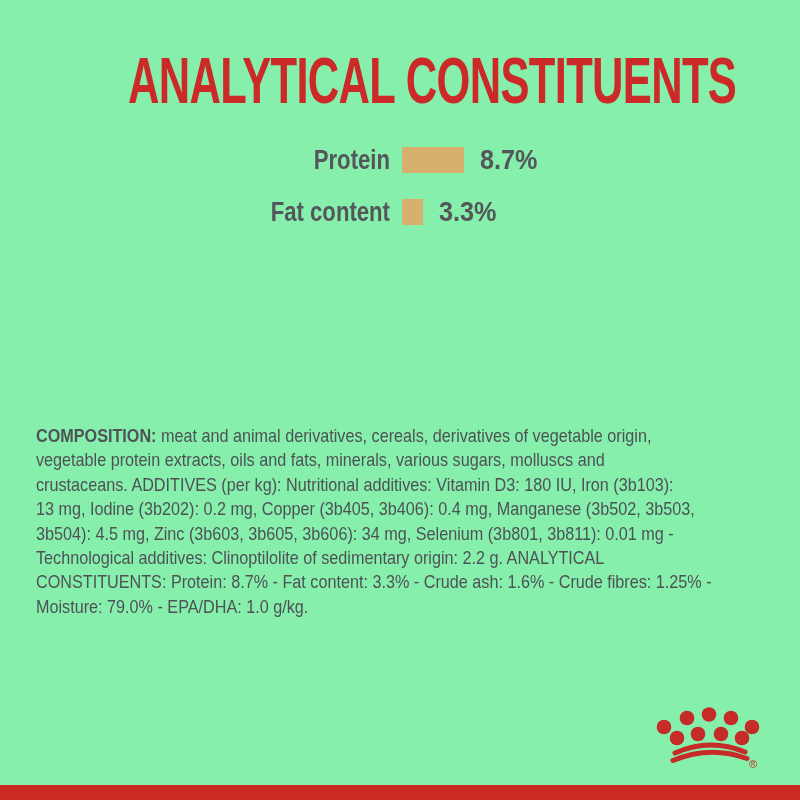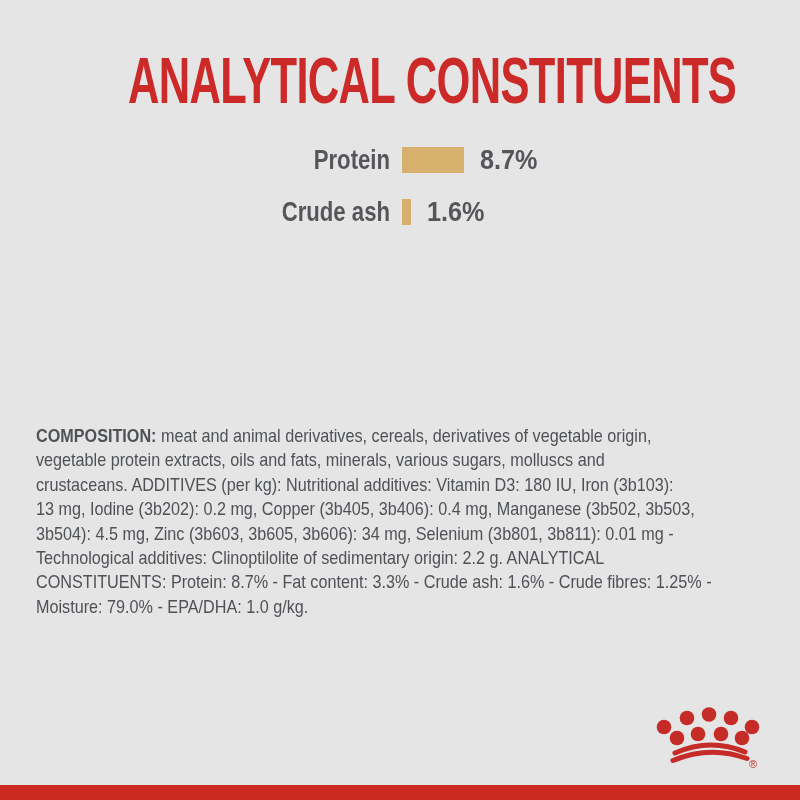--- a/index.html
+++ b/index.html
@@ -1,17 +1,17 @@
 <!DOCTYPE html>
 <html style="--accent_red: #cc2a28; --crown_red: #c52b27; --footer_red: #cb2a20; --bar_tan: #d6b06c; --text_gray: #54565a; --body_gray: #4e5156;"><head>
 <meta charset="utf-8">
 <style>
   html,body{margin:0;padding:0;background:#fff;}
   .canvas{
-    position:relative;width:800px;height:800px;background:#e5e5e5;overflow:hidden;
+    position:relative;width:800px;height:800px;background:#86efac;overflow:hidden;
     font-family:"Liberation Sans",sans-serif;
   }
   .title{
     position:absolute;top:44px;left:0;width:800px;margin:0;text-align:center;
     font-size:64px;font-weight:bold;color:var(--accent_red);
     transform:scaleX(0.68);transform-origin:center top;
     letter-spacing:-1px;white-space:nowrap;
   }
   .chart{position:absolute;top:134px;left:0;width:706px;}
   .row{display:flex;align-items:center;height:52px;}
@@ -44,23 +44,23 @@
 
   <h1 class="title">ANALYTICAL CONSTITUENTS</h1>
 
   <div class="chart">
     <div class="row">
       <span class="lbl">Protein</span>
       <span class="bar" style="width: 62px;"></span>
       <span class="val">8.7%</span>
     </div>
     <div class="row">
-      <span class="lbl">Crude ash</span>
-      <span class="bar" style="width: 9px;"></span>
-      <span class="val">1.6%</span>
+      <span class="lbl">Fat content</span>
+      <span class="bar" style="width: 21px;"></span>
+      <span class="val">3.3%</span>
     </div>
   </div>
 
   <div class="composition">
     <div class="line"><strong>COMPOSITION:</strong><span> meat and animal derivatives, cereals, derivatives of vegetable origin,</span></div>
     <div class="line">vegetable protein extracts, oils and fats, minerals, various sugars, molluscs and</div>
     <div class="line">crustaceans. ADDITIVES (per kg): Nutritional additives: Vitamin D3: 180 IU, Iron (3b103):</div>
     <div class="line">13 mg, Iodine (3b202): 0.2 mg, Copper (3b405, 3b406): 0.4 mg, Manganese (3b502, 3b503,</div>
     <div class="line">3b504): 4.5 mg, Zinc (3b603, 3b605, 3b606): 34 mg, Selenium (3b801, 3b811): 0.01 mg -</div>
     <div class="line">Technological additives: Clinoptilolite of sedimentary origin: 2.2 g. ANALYTICAL</div>

